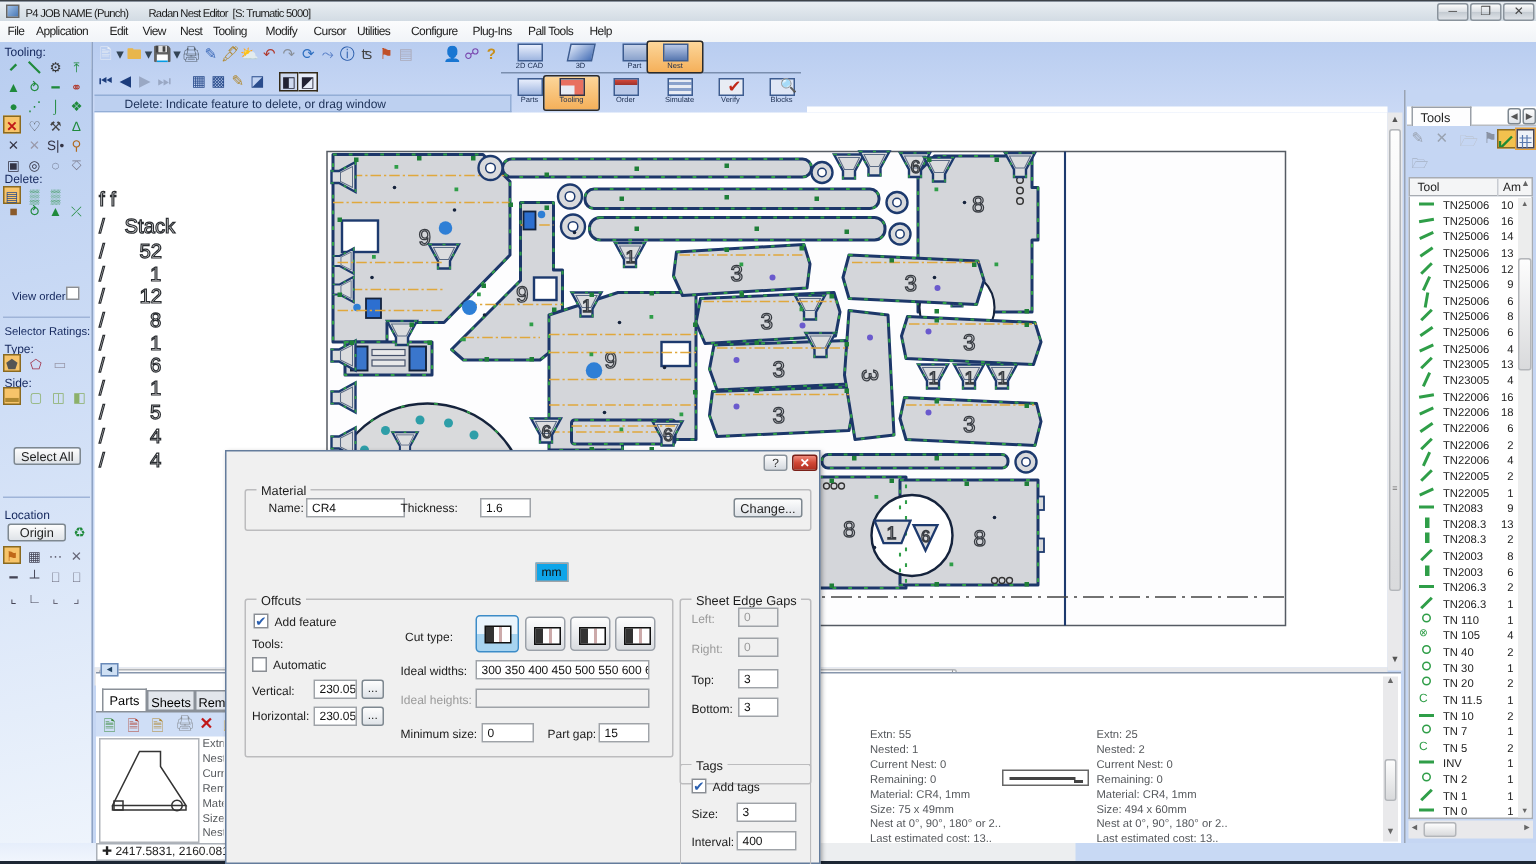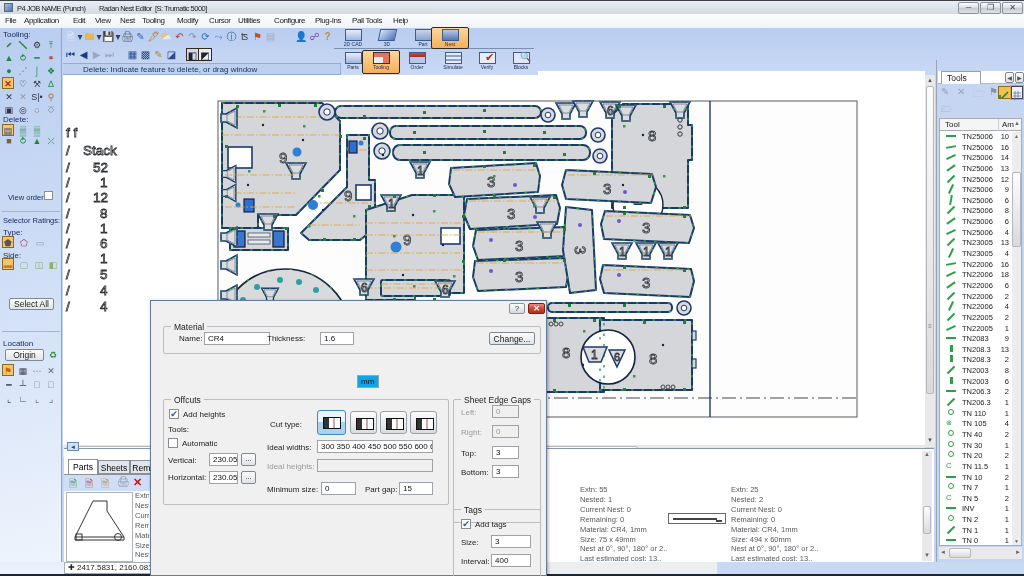--- a/index.html
+++ b/index.html
@@ -846,21 +846,21 @@
  <div class="dlbl" style="left:28px;top:33px;">Name:</div>
  <div class="fld" style="left:53px;top:31px;width:66px;height:13px;">CR4</div>
  <div class="dlbl" style="left:116px;top:33px;">Thickness:</div>
  <div class="fld" style="left:169px;top:31px;width:34px;height:13px;">1.6</div>
  <div class="fld" style="left:206px;top:31px;width:22px;height:13px;background:#0ea5e9;margin-top:43px;">mm</div>
  <div class="pbtn" style="left:338px;top:31px;width:46px;height:13px;font-size:8.5px;text-align:center;color:#222;line-height:12px;">Change...</div>
  <div class="grp" style="left:12px;top:98px;width:286px;height:106px;">
         <div class="glbl">Offcuts</div>
       </div>
  <div class="chk" style="left:18px;top:108px;">✔</div>
- <div class="dlbl" style="left:32px;top:109px;">Add heights</div>
+ <div class="dlbl" style="left:32px;top:109px;">Add feature</div>
  <div class="dlbl" style="left:17px;top:124px;">Tools:</div>
  <div class="chk" style="left:17px;top:137px;"></div>
  <div class="dlbl" style="left:31px;top:138px;">Automatic</div>
  <div class="dlbl" style="left:17px;top:155px;">Vertical:</div>
  <div class="fld" style="left:58px;top:152px;width:29px;height:13px;">230.05</div>
  <div class="pbtn" style="left:90px;top:152px;width:15px;height:13px;font-size:8px;text-align:center;color:#222;">...</div>
  <div class="dlbl" style="left:17px;top:172px;">Horizontal:</div>
  <div class="fld" style="left:58px;top:170px;width:29px;height:13px;">230.05</div>
  <div class="pbtn" style="left:90px;top:170px;width:15px;height:13px;font-size:8px;text-align:center;color:#222;">...</div>
  <div class="dlbl" style="left:119px;top:119px;">Cut type:</div>

